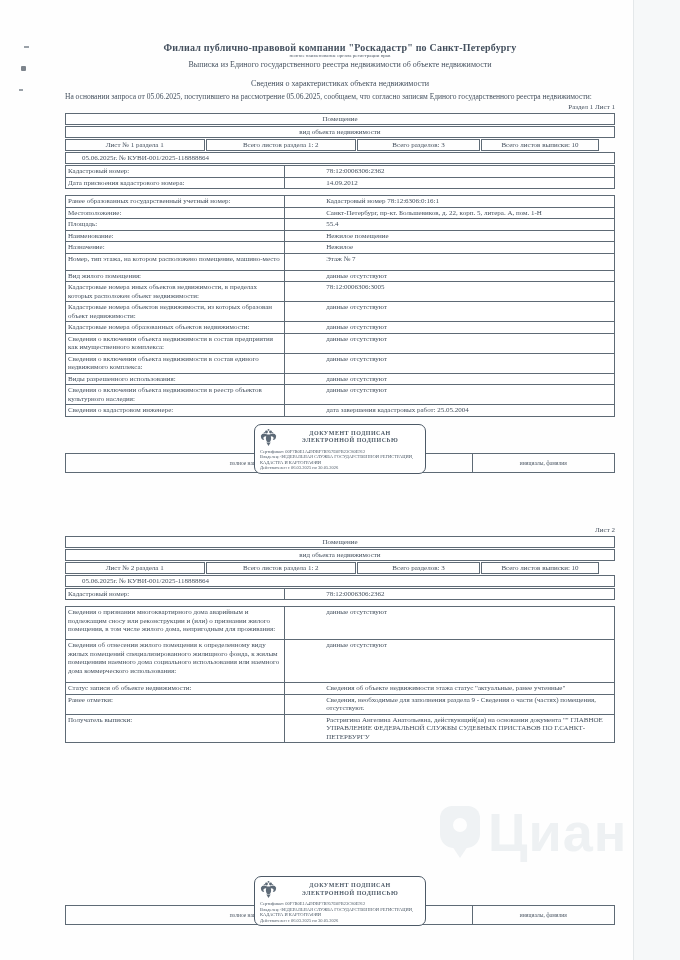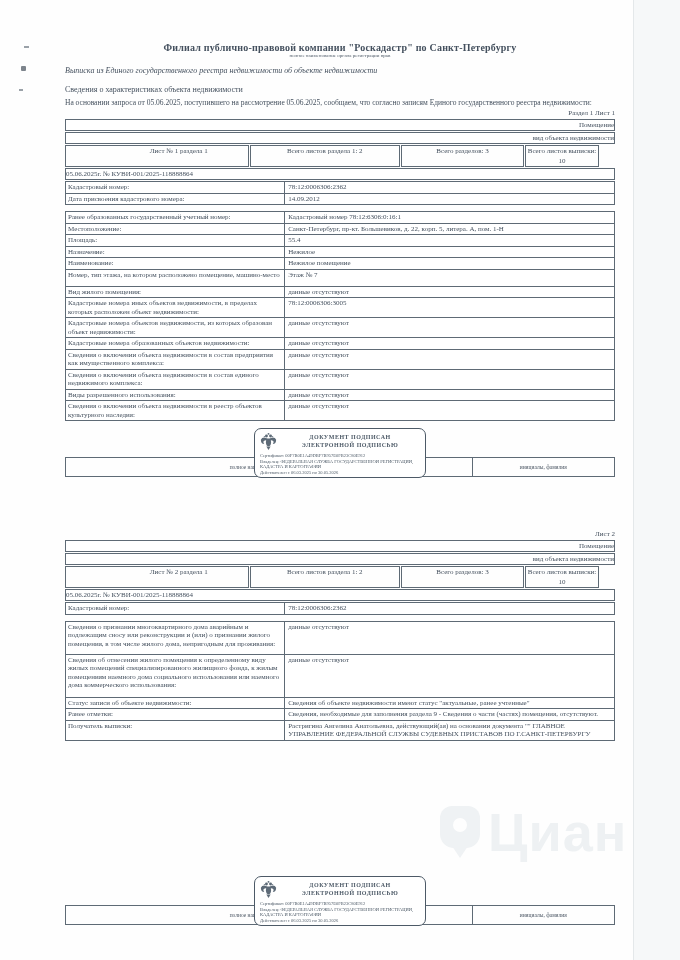--- a/index.html
+++ b/index.html
@@ -14,38 +14,38 @@
   .page-edge2 { position:absolute; top:0; bottom:0; right:45px; left:634px; width:46px; background:#f6f8f9; }
   .scan-mark { position:absolute; background:#9aa1a8; }
   .m1 { left:24px; top:46px; width:5px; height:2px; }
   .m2 { left:21px; top:66px; width:5px; height:5px; border-radius:1px; background:#7d848c; }
   .m3 { left:19px; top:89px; width:4px; height:2px; }
 
   .content { position:absolute; left:65px; top:42px; width:550px; }
 
   .hdr-org { text-align:center; font-size:10px; font-weight:bold; letter-spacing:.2px; line-height:11px; }
   .hdr-org-cap { text-align:center; font-size:5px; line-height:6px; color:#55606d; }
-  .hdr-title { text-align:left; font-size:8px; line-height:10px; margin-top:7px;font-style:italic; }
-  .hdr-sub { font-size:8px; line-height:10px; margin-top:9px; }
+  .hdr-title { text-align:center; font-size:8px; line-height:10px; margin-top:1px; }
+  .hdr-sub { text-align:center; font-size:8px; line-height:10px; margin-top:9px; }
   .hdr-basis { font-size:7.5px; line-height:10px; margin-top:3px; }
   .hdr-sheet { text-align:right; font-size:7px; line-height:9px; margin-top:1px; }
 
-  .hbox { border:1px solid #5e6a75; text-align:right; font-size:7px; line-height:10px; margin-top:1px; background:#fff; }
+  .hbox { border:1px solid #5e6a75; text-align:center; font-size:7px; line-height:10px; margin-top:1px; background:#fff; }
   .hcells { display:flex; margin-top:1px; }
   .hcells > div { border:1px solid #5e6a75; text-align:center; font-size:7px; line-height:10px; margin-right:1px; }
   .hcells > div:last-child { margin-right:16px; }
-  .hc1 { width:25%;padding-left:44px; } .hc2 { width:27%; } .hc3 { width:22%; } .hc4 { width:26%; flex:1; }
-  .reqrow { border:1px solid #5e6a75; font-size:7px; line-height:10px; padding-left:0; margin-top:1px; background:#fff; }
+  .hc1 { width:25%; } .hc2 { width:27%; } .hc3 { width:22%; } .hc4 { width:26%; flex:1; }
+  .reqrow { border:1px solid #5e6a75; font-size:7px; line-height:10px; padding-left:16px; margin-top:1px; background:#fff; }
 
   .tbl { border:1px solid #5e6a75; margin-top:1px; background:#fff; }
   .tbl.gap { margin-top:6px; }
   .trow { display:flex; border-bottom:1px solid #5e6a75; }
   .trow:last-child { border-bottom:none; }
   .tlabel { width:40%; border-right:1px solid #5e6a75; padding:1px 3px 1px 2px; font-size:7px; line-height:8.5px; box-sizing:border-box; }
-  .tvalue { flex:1; padding:1px 3px 1px 3px; font-size:7px; line-height:8.5px; box-sizing:border-box; }
+  .tvalue { flex:1; padding:1px 3px 1px 3px; font-size:7px; line-height:8.5px; box-sizing:border-box;margin-left:38px; }
 
   .sig-block { position:relative; height:64px; margin-top:7px; }
   .sig-block.abs { position:absolute; left:65px; width:550px; top:876px; margin-top:0; }
   .sig-row { position:absolute; left:0; right:0; top:29px; height:18px; border:1px solid #5e6a75; display:flex; }
   .sig-cell-l { width:74%; border-right:1px solid #5e6a75; display:flex; align-items:center; justify-content:center; }
   .sig-cell-r { flex:1; display:flex; align-items:center; justify-content:center; }
   .sig-cap { font-size:5.5px; color:#4c5764; }
 
   .stamp { position:absolute; left:50%; transform:translateX(-50%); top:0; width:172px; background:#fff;
     border:1.5px solid #4d5a67; border-radius:7px; padding:3px 6px 2px 5px; box-sizing:border-box; z-index:2; }
@@ -109,27 +109,27 @@
         </div>
       <div class="trow">
           <div class="tlabel">Местоположение:</div>
           <div class="tvalue">Санкт-Петербург, пр-кт. Большевиков, д. 22, корп. 5, литера. А, пом. 1-Н</div>
         </div>
       <div class="trow">
           <div class="tlabel">Площадь:</div>
           <div class="tvalue">55.4</div>
         </div>
       <div class="trow">
+          <div class="tlabel">Наименование:</div>
+          <div class="tvalue">Нежилое помещение</div>
+        </div>
+      <div class="trow">
           <div class="tlabel">Назначение:</div>
           <div class="tvalue">Нежилое</div>
         </div>
-      <div class="trow">
-          <div class="tlabel">Наименование:</div>
-          <div class="tvalue">Нежилое помещение</div>
-        </div>
       <div class="trow" style="min-height:16px">
           <div class="tlabel">Номер, тип этажа, на котором расположено помещение, машино-место</div>
           <div class="tvalue">Этаж № 7</div>
         </div>
       <div class="trow">
           <div class="tlabel">Вид жилого помещения:</div>
           <div class="tvalue">данные отсутствуют</div>
         </div>
       <div class="trow" style="min-height:16px">
           <div class="tlabel">Кадастровые номера иных объектов недвижимости, в пределах которых расположен объект недвижимости:</div>
@@ -151,20 +151,24 @@
           <div class="tlabel">Сведения о включении объекта недвижимости в состав единого недвижимого комплекса:</div>
           <div class="tvalue">данные отсутствуют</div>
         </div>
       <div class="trow">
           <div class="tlabel">Виды разрешенного использования:</div>
           <div class="tvalue">данные отсутствуют</div>
         </div>
       <div class="trow" style="min-height:16px">
           <div class="tlabel">Сведения о включении объекта недвижимости в реестр объектов культурного наследия:</div>
           <div class="tvalue">данные отсутствуют</div>
+        </div>
+      <div class="trow">
+          <div class="tlabel">Сведения о кадастровом инженере:</div>
+          <div class="tvalue">дата завершения кадастровых работ: 25.05.2004</div>
         </div>
     </div>
 
     <div class="sig-block">
       <div class="sig-row">
         <div class="sig-cell-l">
           <span class="sig-cap">полное наименование должности</span>
         </div>
         <div class="sig-cell-r">
           <span class="sig-cap">инициалы, фамилия</span>
@@ -219,21 +223,21 @@
       <div class="trow" style="min-height:32px">
           <div class="tlabel">Сведения о признании многоквартирного дома аварийным и подлежащим сносу или реконструкции и (или) о признании жилого помещения, в том числе жилого дома, непригодным для проживания:</div>
           <div class="tvalue">данные отсутствуют</div>
         </div>
       <div class="trow" style="min-height:42px">
           <div class="tlabel">Сведения об отнесении жилого помещения к определенному виду жилых помещений специализированного жилищного фонда, к жилым помещениям наемного дома социального использования или наемного дома коммерческого использования:</div>
           <div class="tvalue">данные отсутствуют</div>
         </div>
       <div class="trow">
           <div class="tlabel">Статус записи об объекте недвижимости:</div>
-          <div class="tvalue">Сведения об объекте недвижимости имеют статус "актуальные, ранее учтенные"</div>
+          <div class="tvalue">Сведения об объекте недвижимости этажа статус "актуальные, ранее учтенные"</div>
         </div>
       <div class="trow">
           <div class="tlabel">Ранее отметки:</div>
           <div class="tvalue">Сведения, необходимые для заполнения раздела 9 - Сведения о части (частях) помещения, отсутствуют.</div>
         </div>
       <div class="trow" style="min-height:18px">
           <div class="tlabel">Получатель выписки:</div>
           <div class="tvalue">Растригина Ангелина Анатольевна, действующий(ая) на основании документа "" ГЛАВНОЕ УПРАВЛЕНИЕ ФЕДЕРАЛЬНОЙ СЛУЖБЫ СУДЕБНЫХ ПРИСТАВОВ ПО Г.САНКТ-ПЕТЕРБУРГУ</div>
         </div>
     </div>

